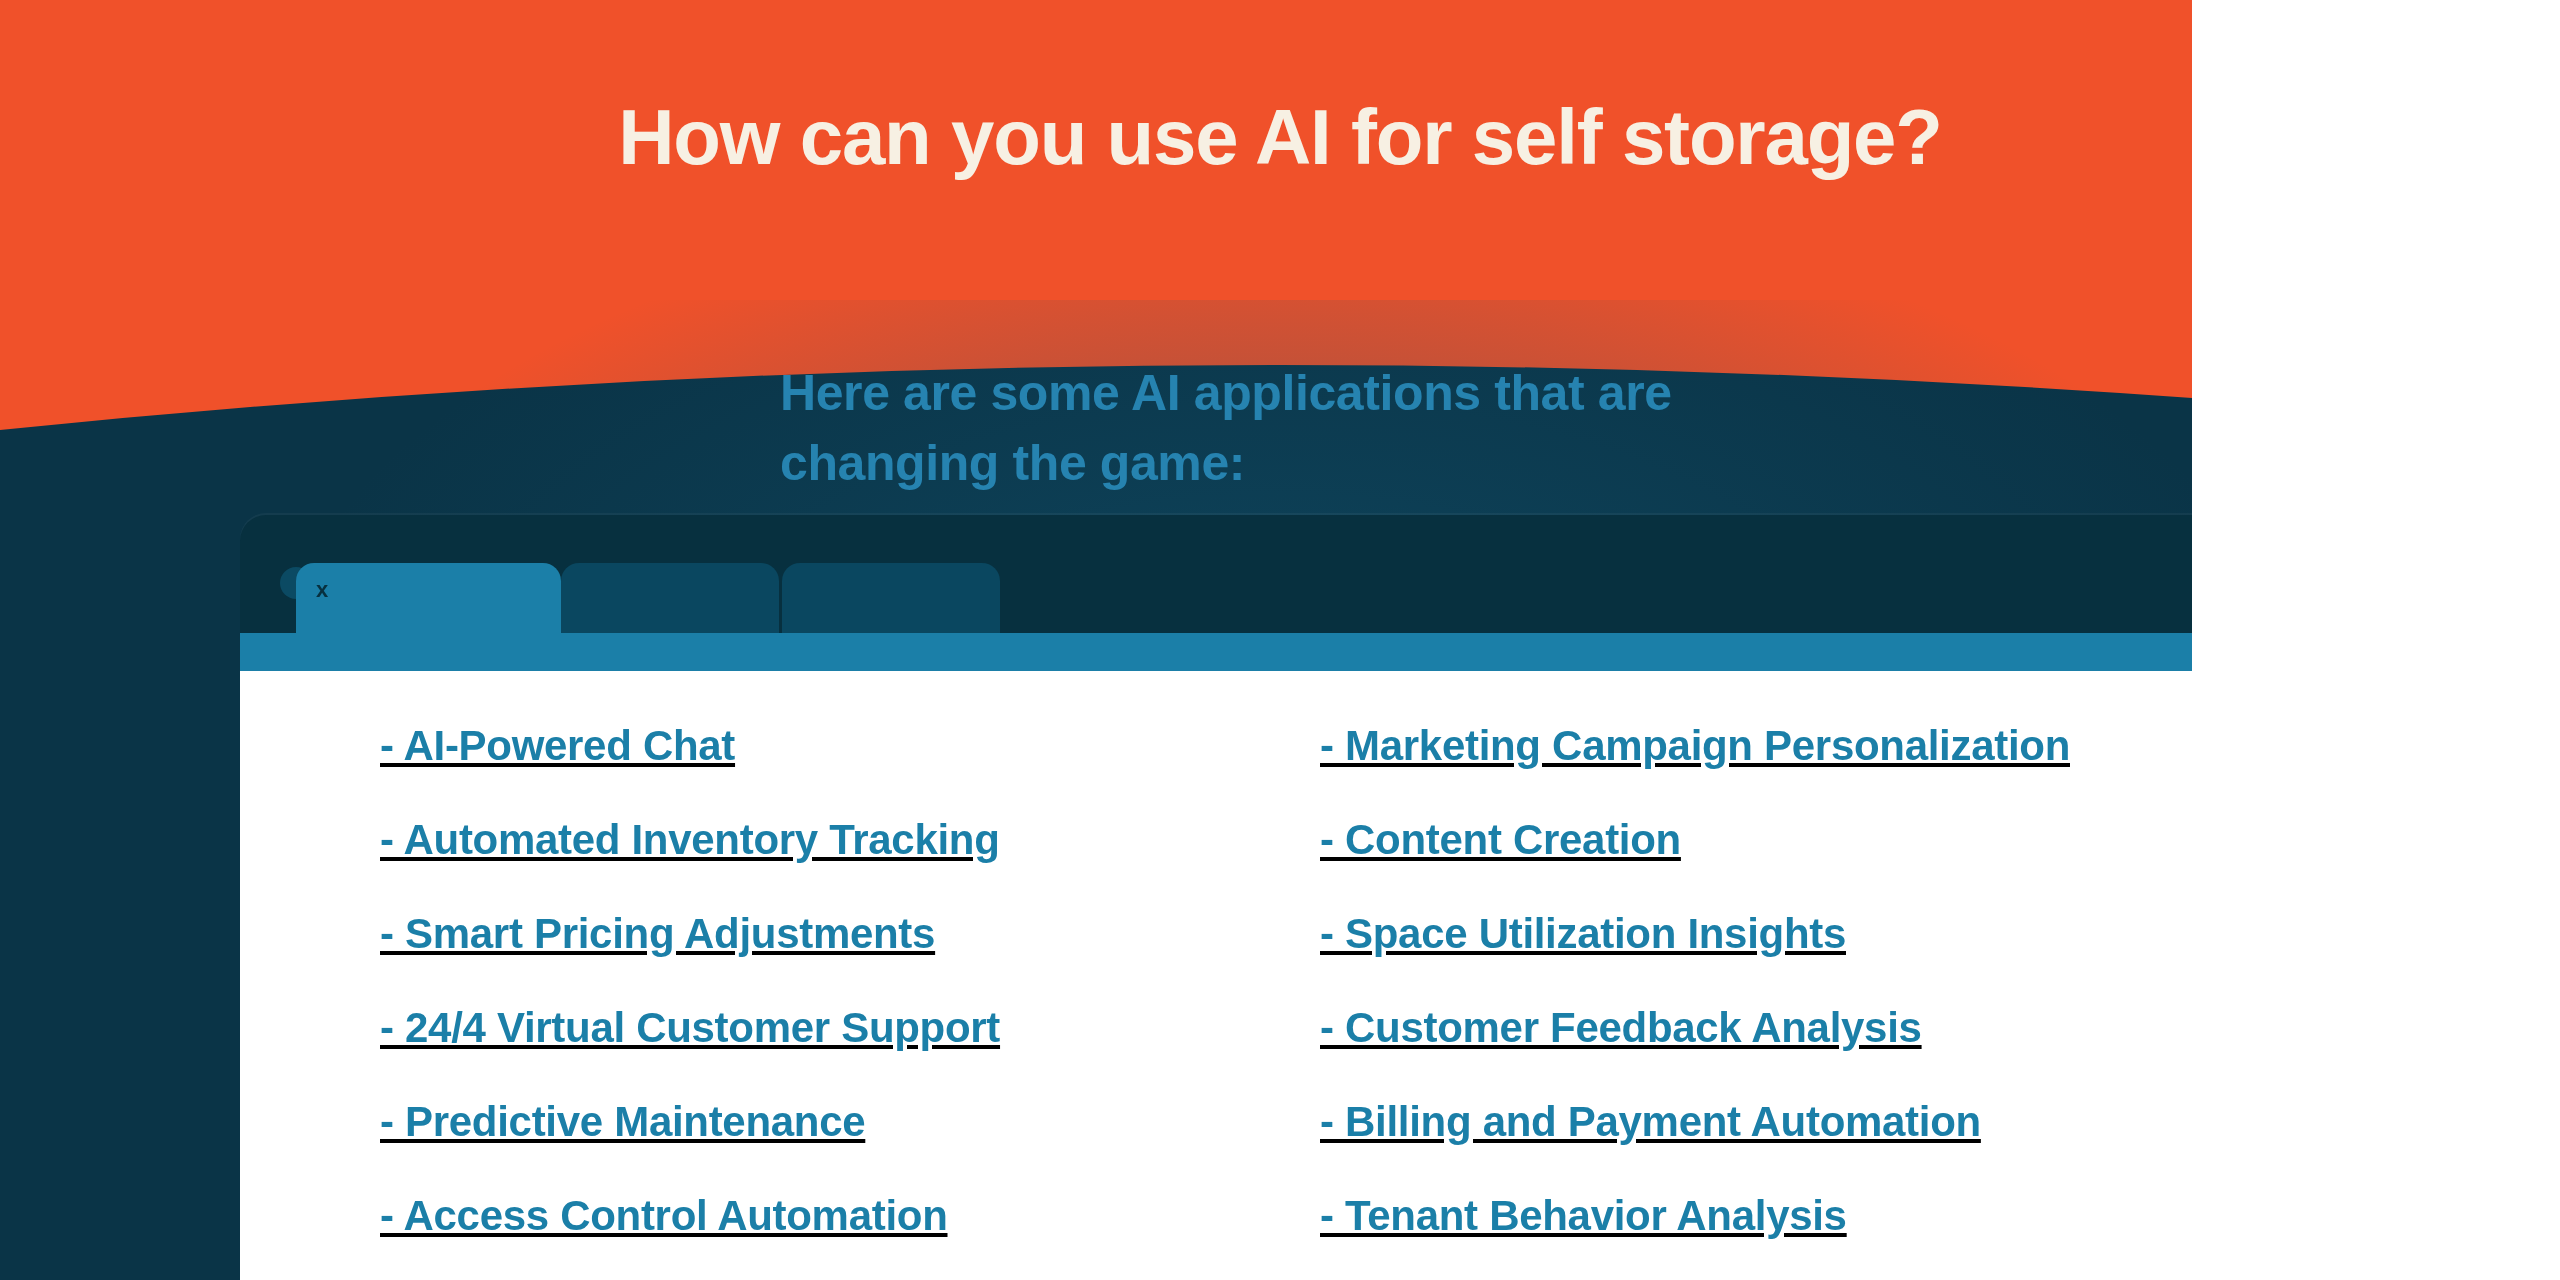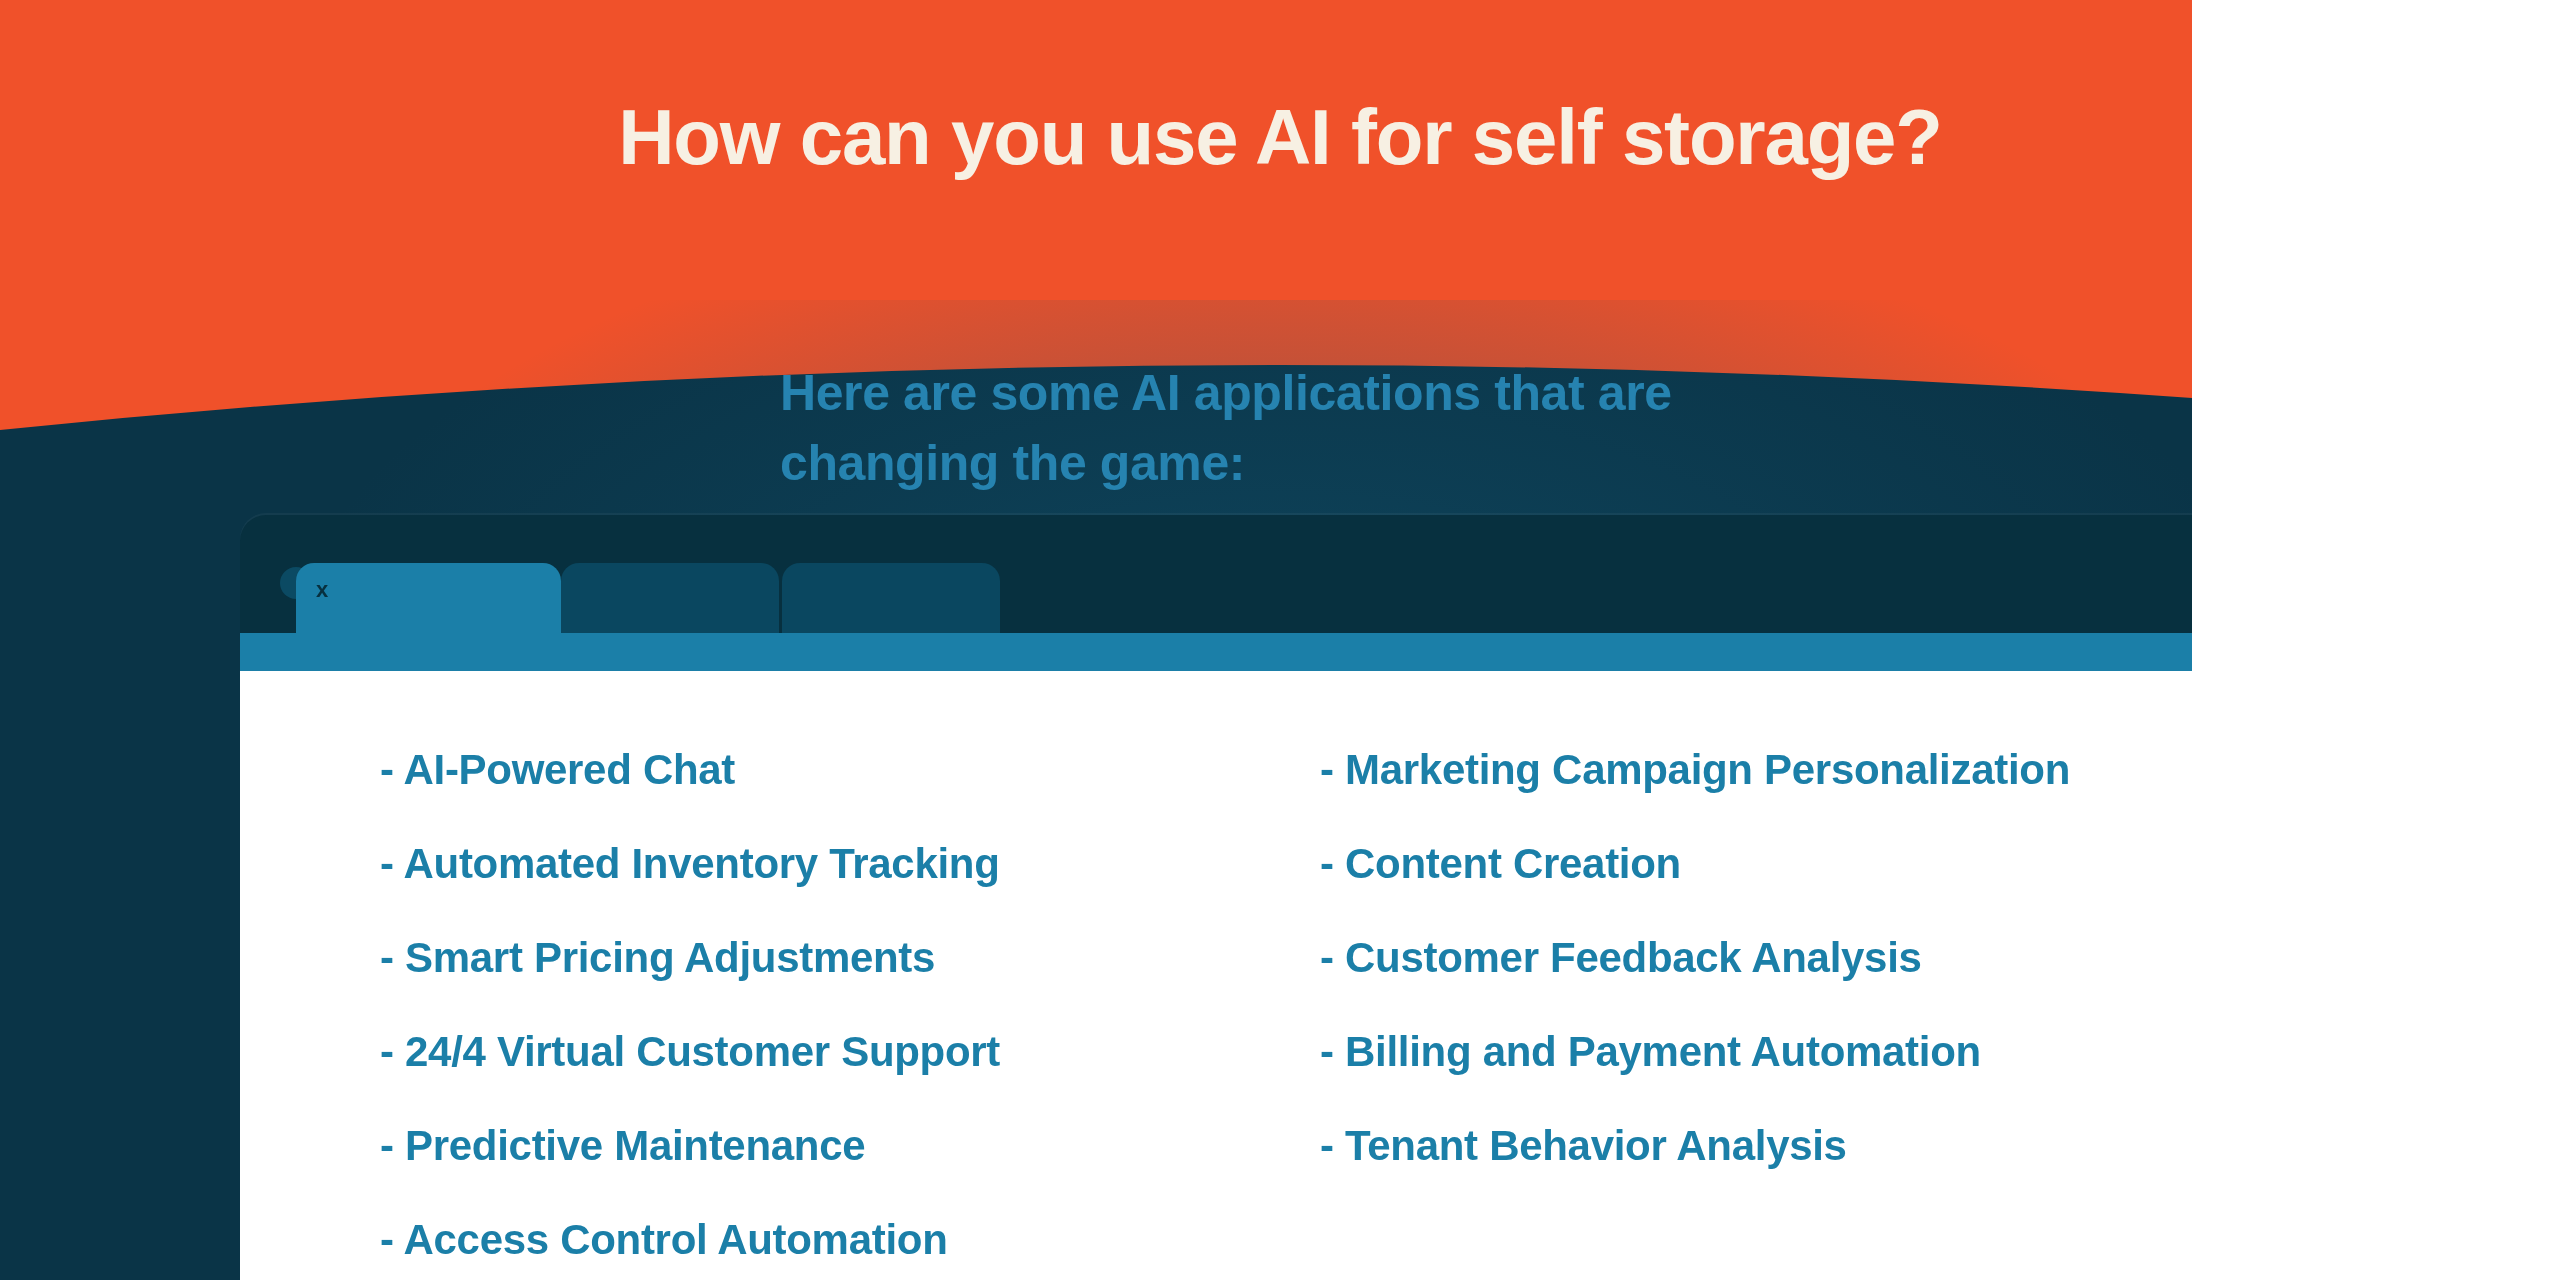--- a/index.html
+++ b/index.html
@@ -136,21 +136,22 @@
     background:#FFFFFF;
   }
 
   #list-columns {
     position:absolute;
     left:0; top:0;
     width:2098px; height:609px;
     display:flex;
   }
   .list-col {
-    padding-top:52px;
+    padding-top:28px;
+    text-decoration:underline;
   }
   #col-left  { width:935px; padding-left:140px; }
   #col-right { width:1163px; padding-left:145px; }
 
   .list-item {
     font-size:42px;
     font-weight:bold;
     color:#1B7FA8;
     letter-spacing:-0.3px;
     height:94px;
@@ -218,20 +219,21 @@
           <div class="list-item">- Automated Inventory Tracking</div>
           <div class="list-item">- Smart Pricing Adjustments</div>
           <div class="list-item">- 24/4 Virtual Customer Support</div>
           <div class="list-item">- Predictive Maintenance</div>
           <div class="list-item">- Access Control Automation</div>
         </div>
 
         <div class="list-col" id="col-right">
           <div class="list-item">- Marketing Campaign Personalization</div>
           <div class="list-item">- Content Creation</div>
+          <div class="list-item">- Space Utilization Insights</div>
           <div class="list-item">- Customer Feedback Analysis</div>
           <div class="list-item">- Billing and Payment Automation</div>
           <div class="list-item">- Tenant Behavior Analysis</div>
         </div>
 
       </div>
     </div>
 
   </div>
 </div>

